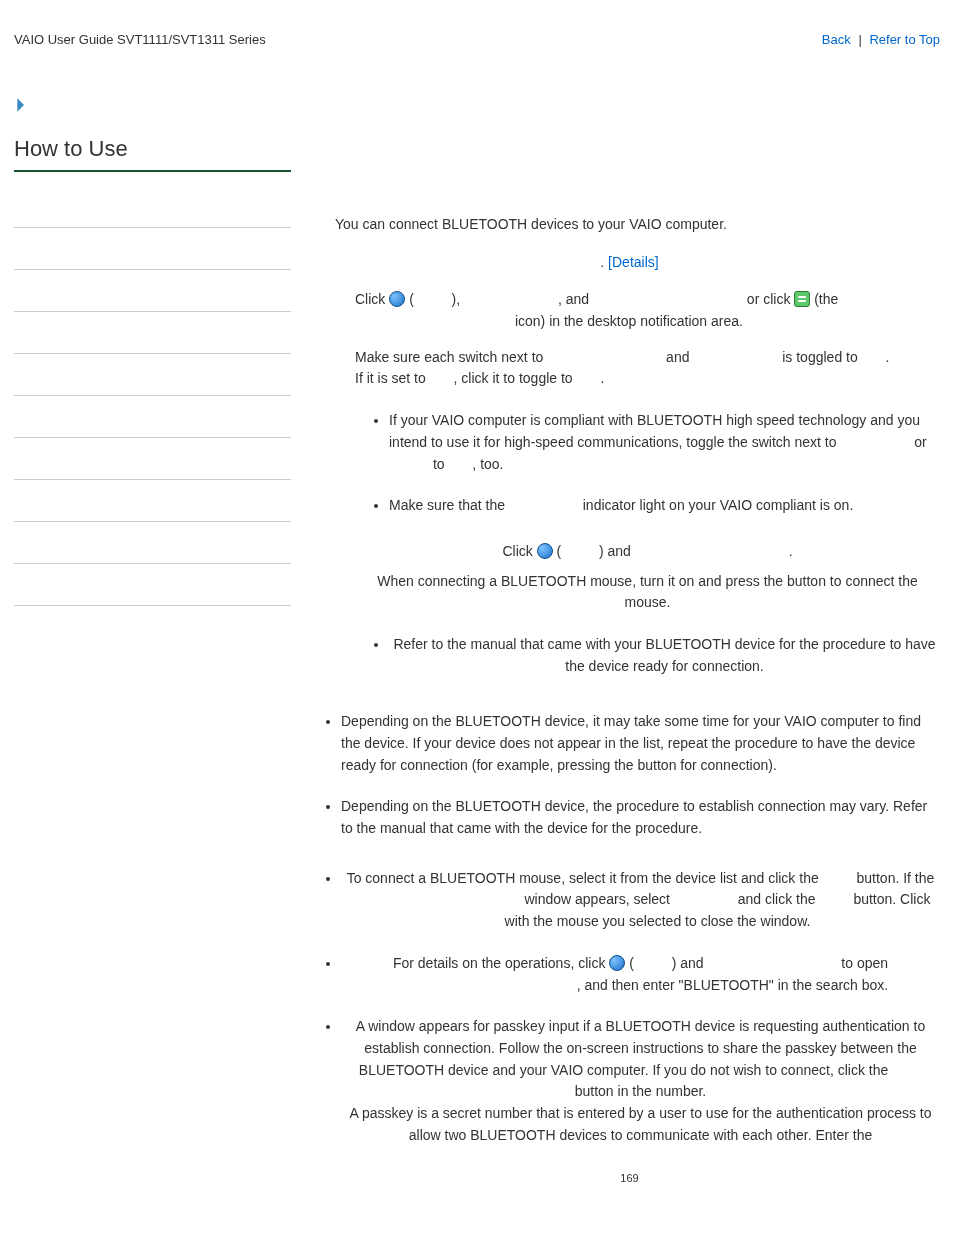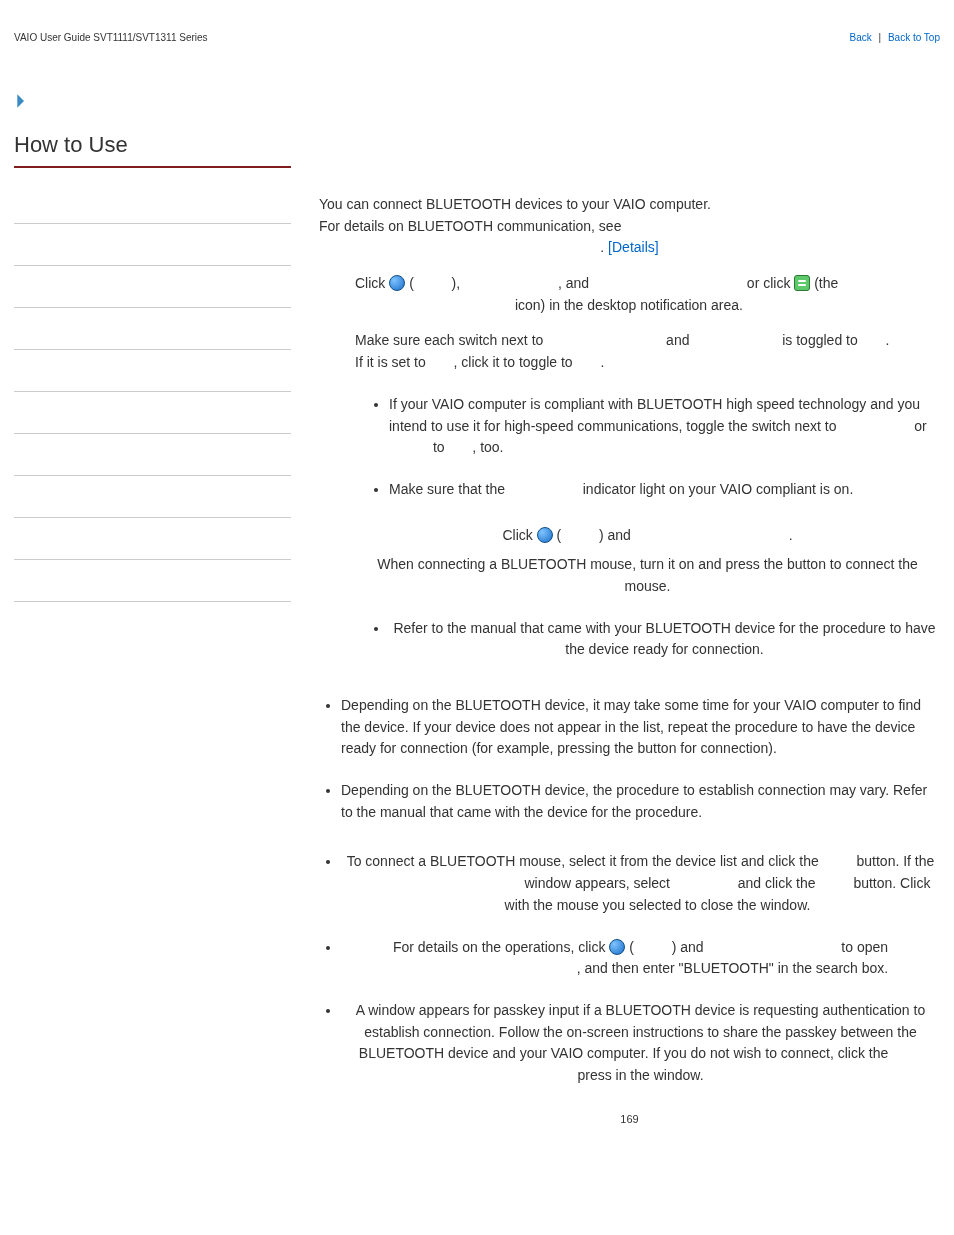--- a/index.html
+++ b/index.html
@@ -4,32 +4,32 @@
 <style>
   * { box-sizing: border-box; margin: 0; padding: 0; }
   body { font-family: Arial, Helvetica, sans-serif; font-size: 14px; color: #333; background: #fff; }
   .page { width: 954px; margin: 0 auto; padding: 20px 14px; }
   .topbar { display: flex; align-items: center; justify-content: space-between; border-top:1px solid #ccc; border-bottom:1px solid #ccc; padding:6px 0; margin-top:28px; }
   .logo { font-weight: 900; font-size: 26px; letter-spacing: 3px; font-family: "Arial Black", Arial, sans-serif; color:#000; }
   .search-wrap { display:flex; }
   .search-input { width:190px; height:26px; border:1px solid #bbb; background:#fff; padding:0 4px; }
   .search-btn { width:30px; height:26px; border:1px solid #bbb; background:#eee; display:flex; align-items:center; justify-content:center; cursor:pointer; margin-left:-1px; }
   .search-btn svg { stroke:#888; }
-  .meta-row { display:flex; justify-content:space-between; align-items:center; margin-top:12px; font-size:10px; }
+  .meta-row { display:flex; justify-content:space-between; align-items:center; margin-top:12px; font-size:13px; }
   .meta-links a { color:#0066cc; text-decoration:none; }
   .meta-links span.sep { color:#333; padding:0 4px; }
   .chev { margin-top:50px; }
   .chev svg { width:16px; height:16px; }
   .layout { display:flex; margin-top:20px; }
   .sidebar { width:305px; flex:0 0 305px; padding-right:28px; }
-  .side-title { font-size:22px; font-weight:400; padding-bottom:8px; border-bottom:2px solid #7f1d1d; }
+  .side-title { font-size:22px; font-weight:400; padding-bottom:8px; border-bottom:2px solid #14532d; }
   .side-list { margin-top:14px; }
   .side-item { display:block; height:42px; border-bottom:1px solid #ccc; }
   .content { flex:1; padding-top:62px; font-size:14px; line-height:1.55; }
-  .content p { margin:0; }
+  .content p { margin:16px; }
   .link { color:#0066cc; text-decoration:none; }
   .step { display:flex; margin-top:14px; }
   .step-num { width:36px; flex:0 0 36px; }
   .step-body { flex:1; }
   .inline-icon { display:inline-block; vertical-align:-3px; width:16px; height:16px; border-radius:50%; }
   .start-icon { background:radial-gradient(circle at 30% 30%, #7fc3ff, #1a6fc9); border:1px solid #0d4f8b; }
   .smart-icon { background:#5dc96a; border:1px solid #2a7a33; border-radius:3px; position:relative; }
   .smart-icon::before, .smart-icon::after { content:""; position:absolute; left:3px; right:3px; height:2px; background:#fff; border-radius:1px; }
   .smart-icon::before { top:4px; } .smart-icon::after { bottom:4px; }
   .bul { list-style:disc; padding-left:34px; margin-top:10px; }
@@ -42,21 +42,21 @@
 <body>
 
 <div class="page">
 
 
   <div class="meta-row">
     <div>VAIO User Guide SVT1111/SVT1311 Series</div>
     <div class="meta-links">
       <a href="#">Back</a>
       <span class="sep">|</span>
-      <a href="#">Back to Top</a>
+      <a href="#">Refer to Top</a>
     </div>
   </div>
 
   <div class="chev">
     <svg viewBox="0 0 24 24">
         <path d="M5 2 L15 12 L5 22 Z" fill="#3b8ac4"></path>
       </svg>
   </div>
 
   <div class="layout">
@@ -71,23 +71,20 @@
         <a class="side-item"></a>
         <a class="side-item"></a>
         <a class="side-item"></a>
         <a class="side-item"></a>
         <a class="side-item"></a>
       </div>
     </div>
 
     <div class="content">
       <p>You can connect BLUETOOTH devices to your VAIO computer.</p>
-      <p>
-        <span>For details on BLUETOOTH communication, see </span>
-      </p>
       <p style="text-align:center;">
         <span>. </span><a href="#" class="link">[Details]</a>
       </p>
 
       <div class="step">
         <div class="step-num"></div>
         <div class="step-body">
           <span>Click </span>
           <span class="inline-icon start-icon"></span>
           <span> (</span>
@@ -187,21 +184,22 @@
             <span style="display:inline-block; width:30px;"></span>
             <span>) and </span>
             <span style="display:inline-block; width:130px;"></span>
             <span> to open </span>
             <span style="display:inline-block; width:180px;"></span>
             <span>, and then enter "BLUETOOTH" in the search box.</span>
           </li>
           <li>
             <span>A window appears for passkey input if a BLUETOOTH device is requesting authentication to establish connection. Follow the on-screen instructions to share the passkey between the BLUETOOTH device and your VAIO computer. If you do not wish to connect, click the </span>
             <span style="display:inline-block; width:30px;"></span>
-            <span> press in the window.</span><br>
+            <span> button in the number.</span><br>
+            <span>A passkey is a secret number that is entered by a user to use for the authentication process to allow two BLUETOOTH devices to communicate with each other. Enter the</span>
           </li>
         </ul>
       </div>
 
       <div class="pagenum">169</div>
     </div>
   </div>
 </div>
 
 </body></html>

